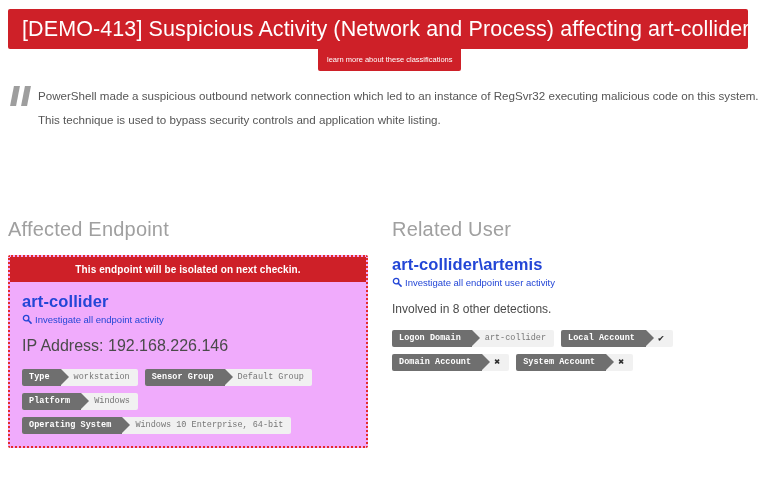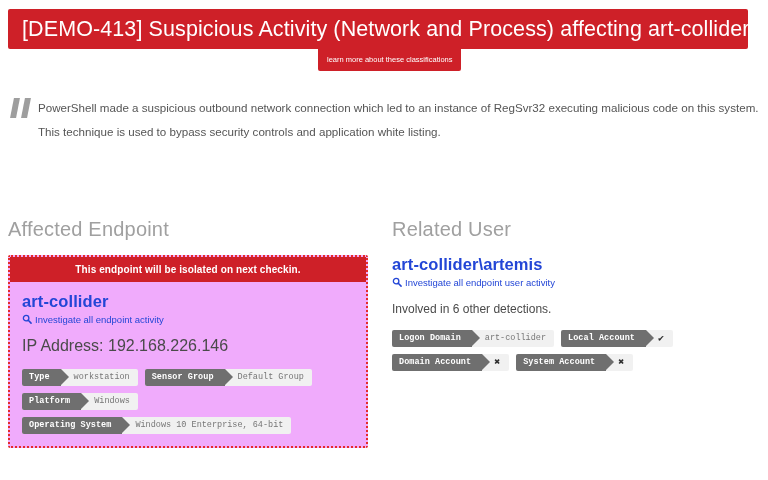--- a/index.html
+++ b/index.html
@@ -51,21 +51,21 @@
     line-height: 1;
     padding: 7px 9px 7px 9px;
     border-radius: 0 0 2px 2px;
     white-space: nowrap;
   }
 
   
   .quote-block {
     position: absolute;
     left: 0;
-    top: 96px;
+    top: 84px;
     width: 632px;
   }
   .quote-mark {
     position: absolute;
     left: 10px;
     top: 2px;
     width: 26px;
     height: 22px;
   }
   .quote-mark span {
@@ -277,21 +277,21 @@
   <div class="entity-link">
     <span class="mag-icon">
       <svg viewBox="0 0 16 16" width="10" height="10" aria-hidden="true">
         <circle cx="6.6" cy="6.6" r="4.4" fill="none" stroke="#2346d6" stroke-width="2.1"></circle>
         <line x1="10" y1="10" x2="14.5" y2="14.6" stroke="#2346d6" stroke-width="2.4" stroke-linecap="round"></line>
       </svg>
     </span>
     <span>Investigate all endpoint user activity</span>
   </div>
 
-  <div class="detections-line">Involved in 6 other detections.</div>
+  <div class="detections-line">Involved in 8 other detections.</div>
 
   <div class="badge-row">
     <span class="badge">
       <span class="badge-label">Logon Domain</span>
       <span class="badge-value">art-collider</span>
     </span>
     <span class="badge">
       <span class="badge-label">Local Account</span>
       <span class="badge-value mark">✔</span>
     </span>

